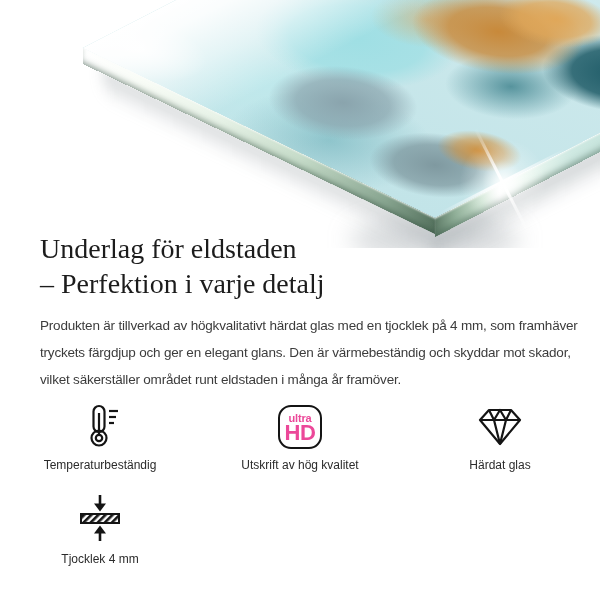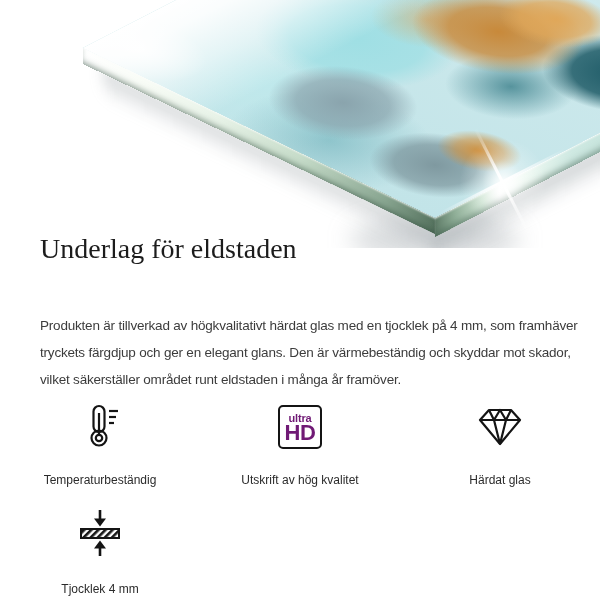--- a/index.html
+++ b/index.html
@@ -70,46 +70,47 @@
   .title span { display:block; }
   .intro { position:absolute; left:40px; top:312px; width:545px;
     font-size:13.5px; line-height:27px; letter-spacing:-0.2px; color:#3c3c3c; }
   .intro span { display:block; white-space:nowrap; }
 
   
   .features { position:absolute; left:0; top:399px; width:600px;
     display:grid; grid-template-columns:repeat(3,1fr); row-gap:21px; }
   .feature { display:flex; flex-direction:column; align-items:center; }
   .icon-box { height:50px; display:flex; align-items:flex-end; justify-content:center; }
-  .feature-label { margin-top:24px; font-size:12px; color:#2b2b2b; line-height:14px; }
+  .feature-label { margin-top:9px; font-size:12px; color:#2b2b2b; line-height:14px; }
   .icon-svg { stroke:#141414; fill:none; stroke-width:2.2; }
 
-  .uhd-box { width:44px; height:44px; border:2.5px solid #141414; border-radius:5px;
+  .uhd-box { width:44px; height:44px; border:2.5px solid #141414; border-radius:13px;
     display:flex; flex-direction:column; align-items:center; justify-content:center;
-    color:#701a75; font-weight:700; }
+    color:#ec4899; font-weight:700; }
   .uhd-top { font-size:11px; line-height:11px; letter-spacing:-0.2px; }
   .uhd-bottom { font-size:22px; line-height:17px; letter-spacing:-0.5px; }
 </style>
 </head>
 <body>
 
 <div id="stage">
 
   <div class="hero">
     <div class="shadow-strip shadow-left"></div>
     <div class="shadow-strip shadow-right"></div>
     <div class="shadow-corner"></div>
     <div class="art-face"></div>
     <div class="bevel bevel-left"></div>
     <div class="bevel bevel-right"></div>
     <div class="sparkle"></div>
   </div>
 
   <h1 class="title">
     <span>Underlag för eldstaden</span>
+    <span>– Perfektion i varje detalj</span>
   </h1>
 
   <p class="intro">
     <span>Produkten är tillverkad av högkvalitativt härdat glas med en tjocklek på 4 mm, som framhäver</span>
     <span>tryckets färgdjup och ger en elegant glans. Den är värmebeständig och skyddar mot skador,</span>
     <span>vilket säkerställer området runt eldstaden i många år framöver.</span>
   </p>
 
   <div class="features">
 

